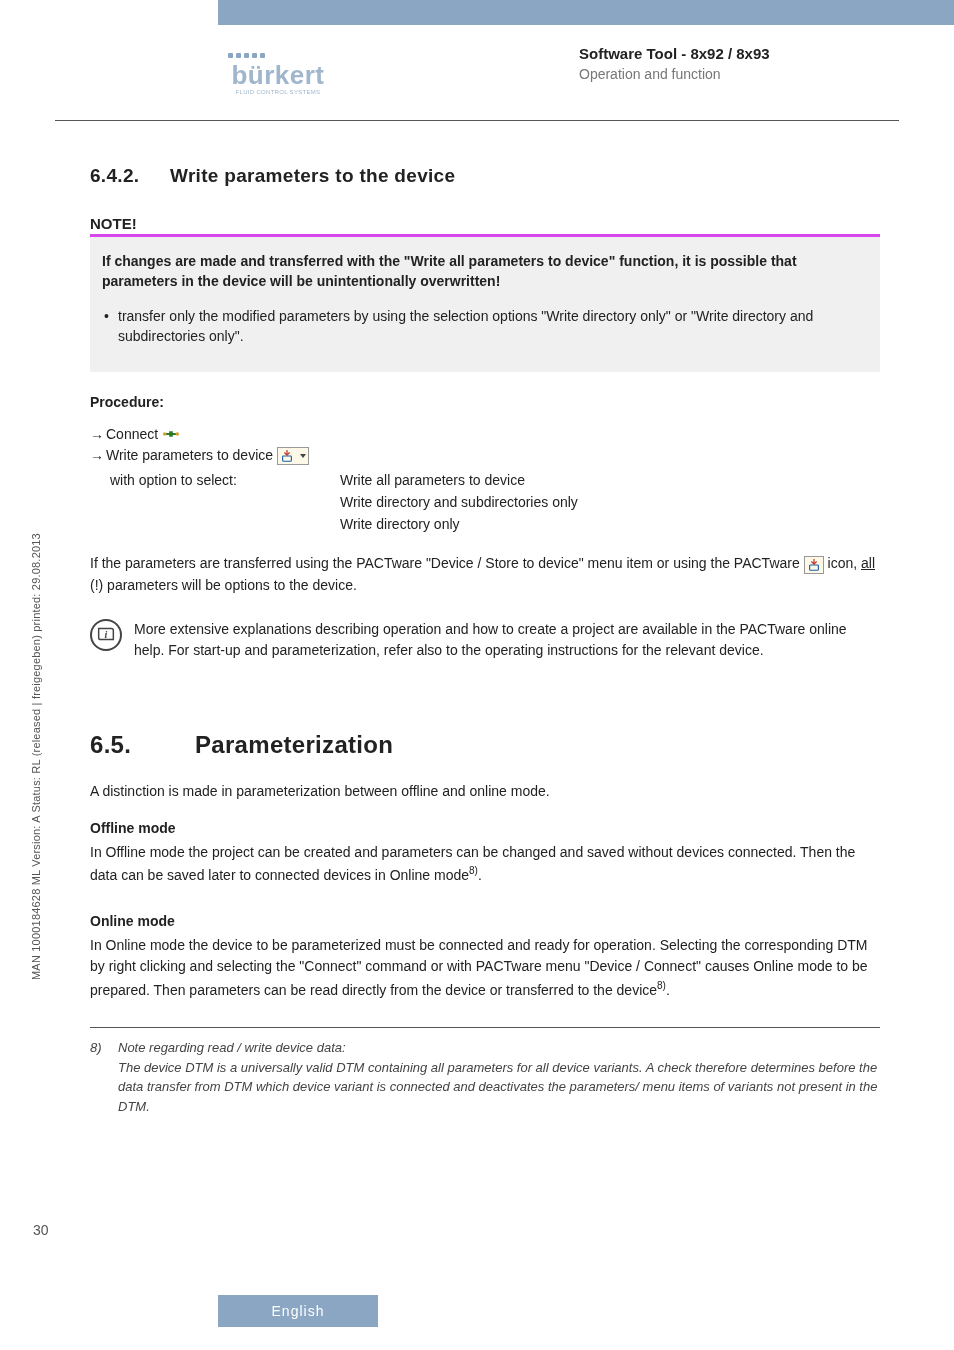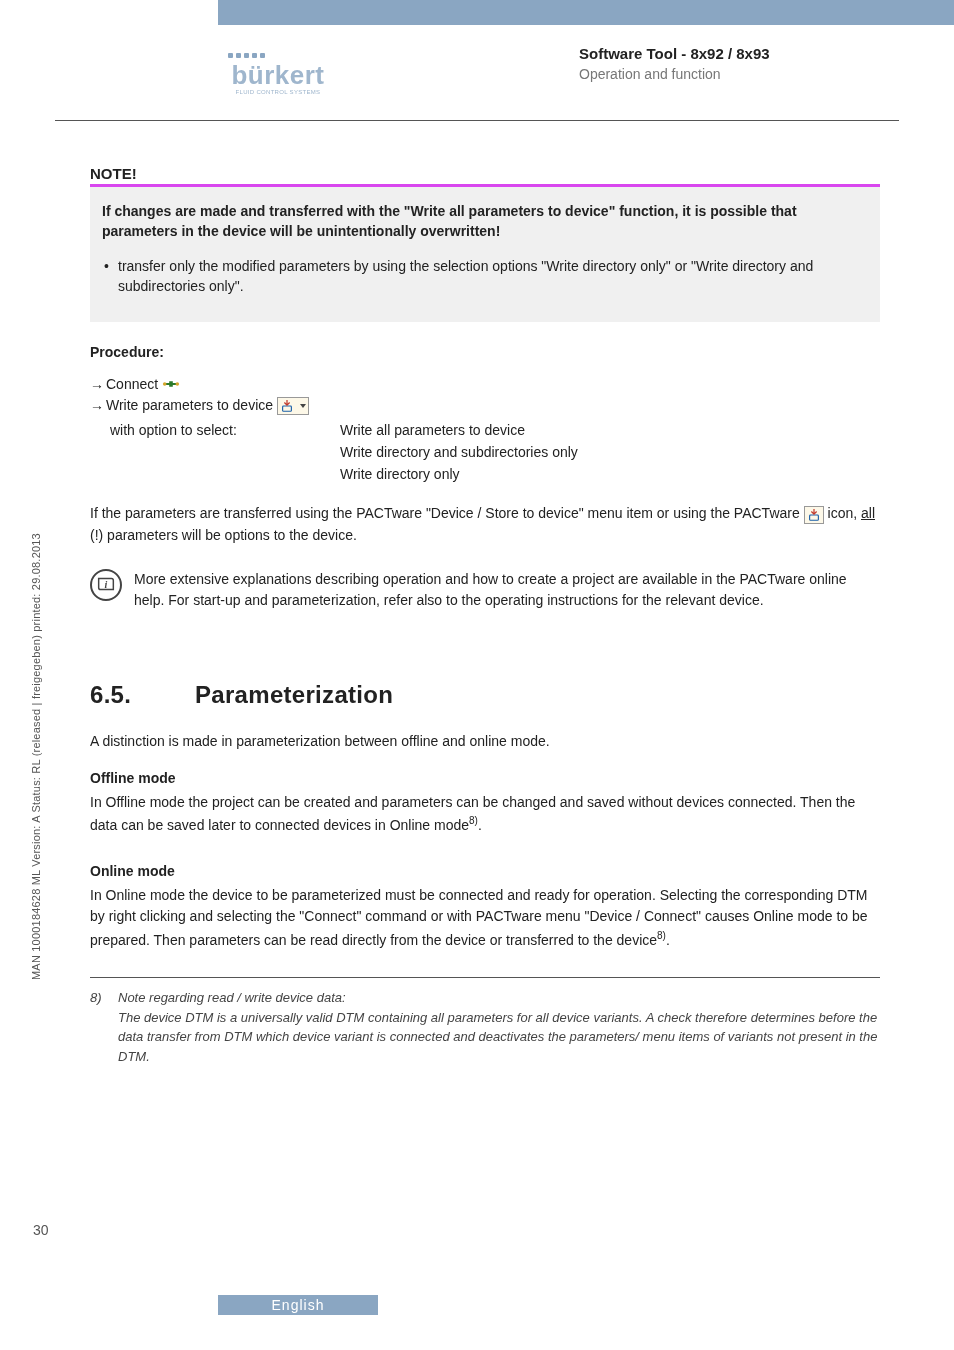--- a/index.html
+++ b/index.html
@@ -45,21 +45,21 @@
   .h2-title { font-size: 24px; font-weight: bold; color: #222; letter-spacing: 0.3px;}
   .distinction { font-size: 14px; color: #222; margin-bottom: 18px; line-height: 1.5;}
   .mode-h { font-size: 14px; font-weight: bold; color: #222; margin-bottom: 6px;}
   .mode-p { font-size: 14px; color: #222; line-height: 1.55; margin-bottom: 26px;}
   .fn-rule { border-top: 1px solid #555; width: 790px; margin-top: 18px; margin-bottom: 10px;}
   .footnote { font-size: 13px; font-style: italic; color: #444; line-height: 1.5; display: flex; gap: 10px;}
   .fn-num { font-style: italic; flex-shrink: 0; width: 18px;}
   .fn-body { flex: 1; }
   .side-text { position: absolute; left: 30px; top: 980px; transform: rotate(-90deg); transform-origin: left top; font-size: 11px; color: #555; white-space: nowrap; letter-spacing: 0.2px;}
   .page-num { position: absolute; left: 33px; top: 1222px; font-size: 14px; color: #555; }
-  .footer-band { position: absolute; left: 218px; top: 1295px; width: 160px; height: 20px; background: #8aa6c2; color: #fff; font-size: 14px; display: flex; align-items: center; justify-content: center; letter-spacing: 1px;}
+  .footer-band { position: absolute; left: 218px; top: 1295px; width: 160px; height: 32px; background: #8aa6c2; color: #fff; font-size: 14px; display: flex; align-items: center; justify-content: center; letter-spacing: 1px;}
   .inline-icon { display: inline-block; vertical-align: middle; height: 18px; width: 20px; }
   .inline-icon.connect svg { width: 18px; height: 16px; }
   .inline-icon.write { width: 32px; border: 1px solid #999; background: #fdf8e8; padding: 1px 2px; display: inline-flex; align-items: center; justify-content: space-between;}
   .inline-icon.write svg { width: 14px; height: 14px; }
   .inline-icon.write .caret { width: 0; height: 0; border-left: 3px solid transparent; border-right: 3px solid transparent; border-top: 4px solid #444; margin-left: 2px;}
   .inline-icon.small-write { width: 20px; border: 1px solid #999; background: #fdf8e8; padding: 1px; display: inline-flex; align-items: center; justify-content: center;}
   .inline-icon.small-write svg { width: 14px; height: 14px; }
   sup { font-size: 10px; vertical-align: super;}
 </style>
 </head>
@@ -85,20 +85,23 @@
   </div>
   <div class="doc-title">
     <div class="doc-title-bold">Software Tool - 8x92 / 8x93</div>
     <div class="doc-title-sub">Operation and function</div>
   </div>
 </div>
 <div class="hr-top"></div>
 
 <div class="content">
 
+  <div class="sec-num-title">
+    <span class="num">6.4.2.</span><span>Write parameters to the device</span>
+  </div>
 
   <div class="note-label">NOTE!</div>
   <div class="note-box">
     <div class="note-lead">
       <b><span>If changes are made and transferred with the "</span><span>Write all parameters to device</span><span>" function, it is possible that parameters in the device will be unintentionally overwritten!</span></b>
     </div>
     <div class="note-bullet">transfer only the modified parameters by using the selection options "Write directory only" or "Write directory and subdirectories only".</div>
   </div>
 
   <div class="proc-label">Procedure:</div>

